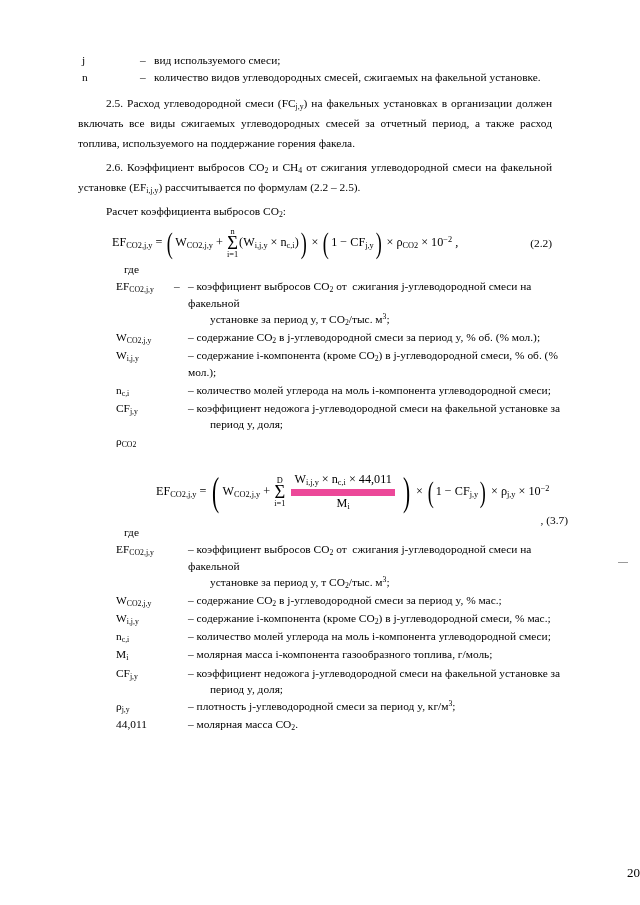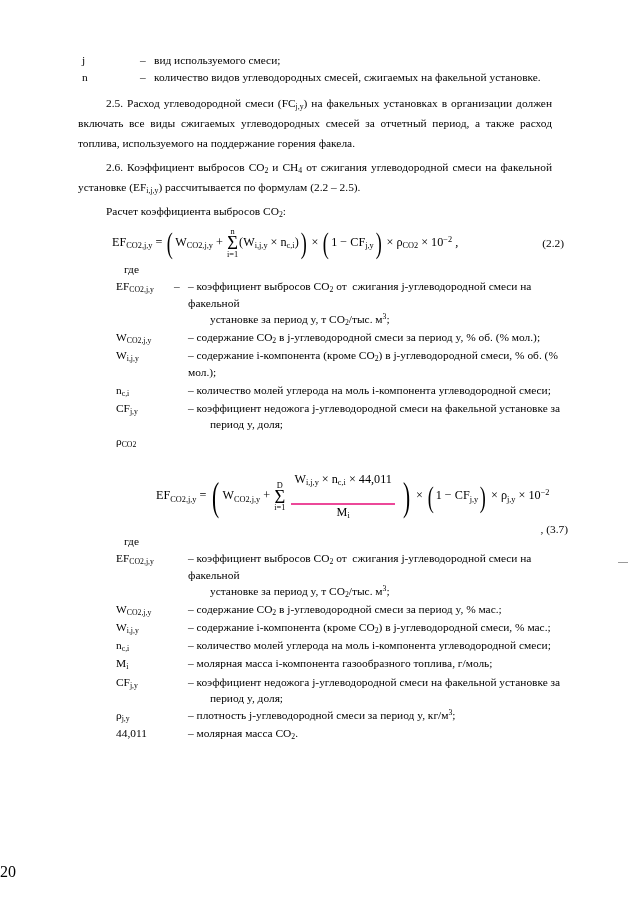--- a/index.html
+++ b/index.html
@@ -67,21 +67,21 @@
     margin: 6px 0 4px 0;
   }
   .formula {
     font-size: 12.2px;
     white-space: nowrap;
   }
   .formula.indent1 { margin-left: 34px; }
   .formula.indent2 { margin-left: 78px; }
   .eqnum {
     position: absolute;
-    right: 4px;
+    right: 16px;
     font-size: 11.4px;
   }
   .eqnum.low {
     right: 0;
     bottom: -14px;
   }
   sub {
     font-size: 0.68em;
     vertical-align: -0.28em;
   }
@@ -105,22 +105,22 @@
   }
   .frac {
     display: inline-block;
     vertical-align: middle;
     text-align: center;
     line-height: 1.12;
     margin: 0 2px;
   }
   .frac .num {
     display: block;
-    border-bottom: 2px solid #ec4899;
-    padding: 0 3px 15px 3px;
+    border-bottom: 7px solid #ec4899;
+    padding: 0 3px 1px 3px;
   }
   .frac .den {
     display: block;
     padding: 1px 3px 0 3px;
   }
   .stack {
     display: inline-block;
     vertical-align: middle;
     text-align: center;
     line-height: 0.95;
@@ -143,22 +143,22 @@
     font-size: 3.2em;
     line-height: 0.42;
     vertical-align: middle;
     transform: scaleX(0.55);
   }
   .pagenum {
     position: absolute;
     left: 0;
     right: 0;
     bottom: 24px;
-    text-align: left;
-    font-size: 16px;
+    text-align: right;
+    font-size: 13px;
   }
   .mark {
     position: absolute;
     right: 12px;
     top: 562px;
     width: 10px;
     height: 1px;
     background: #9a9a9a;
   }
 </style>

